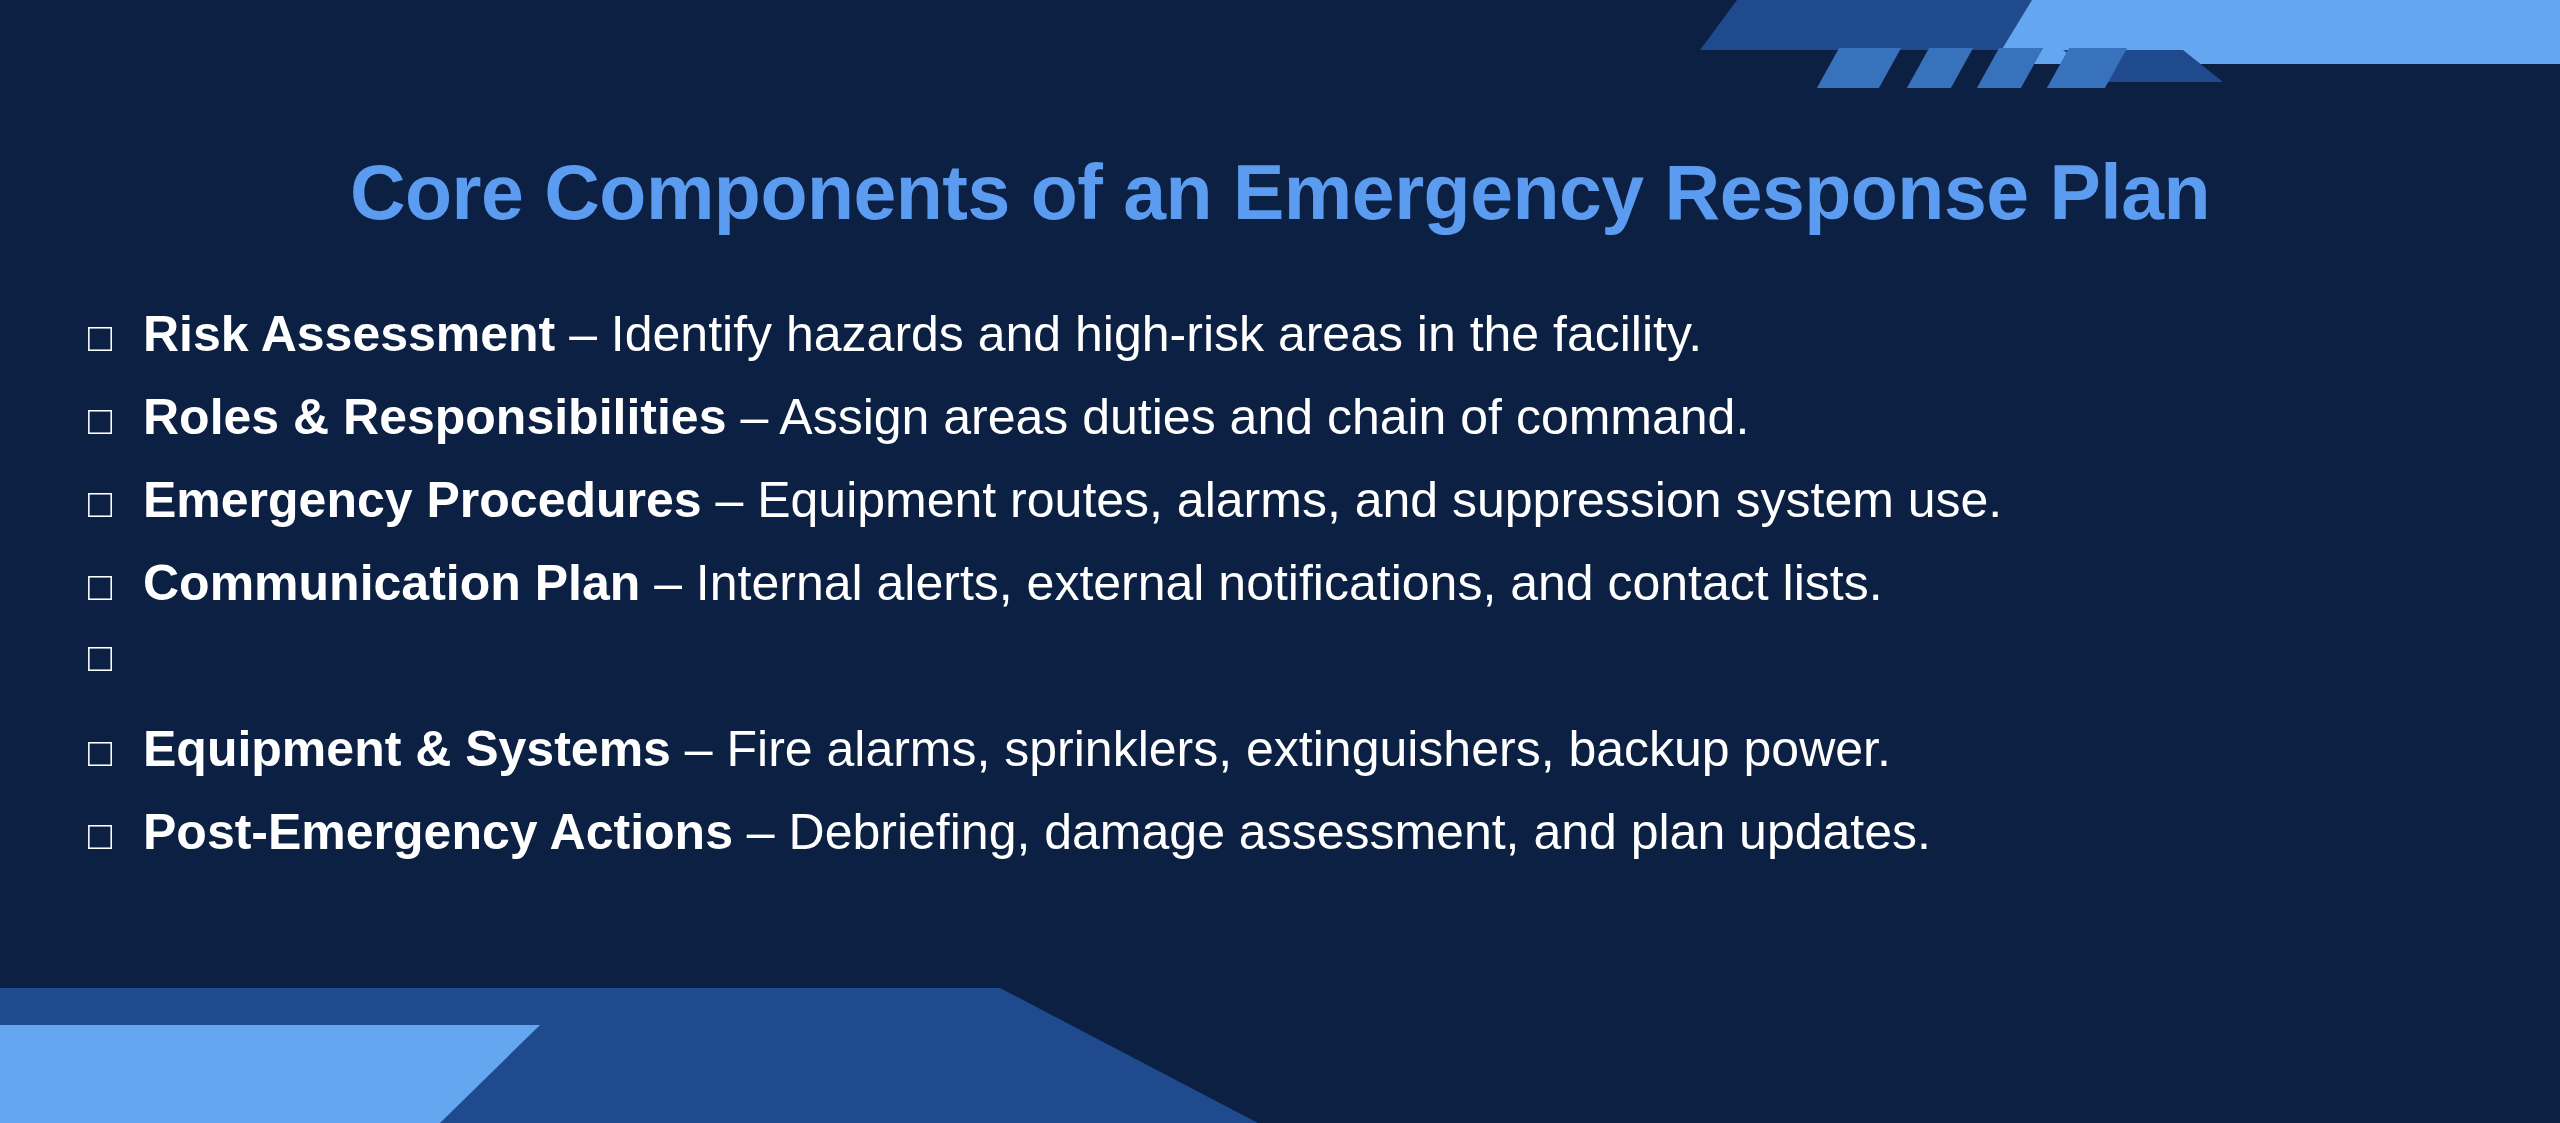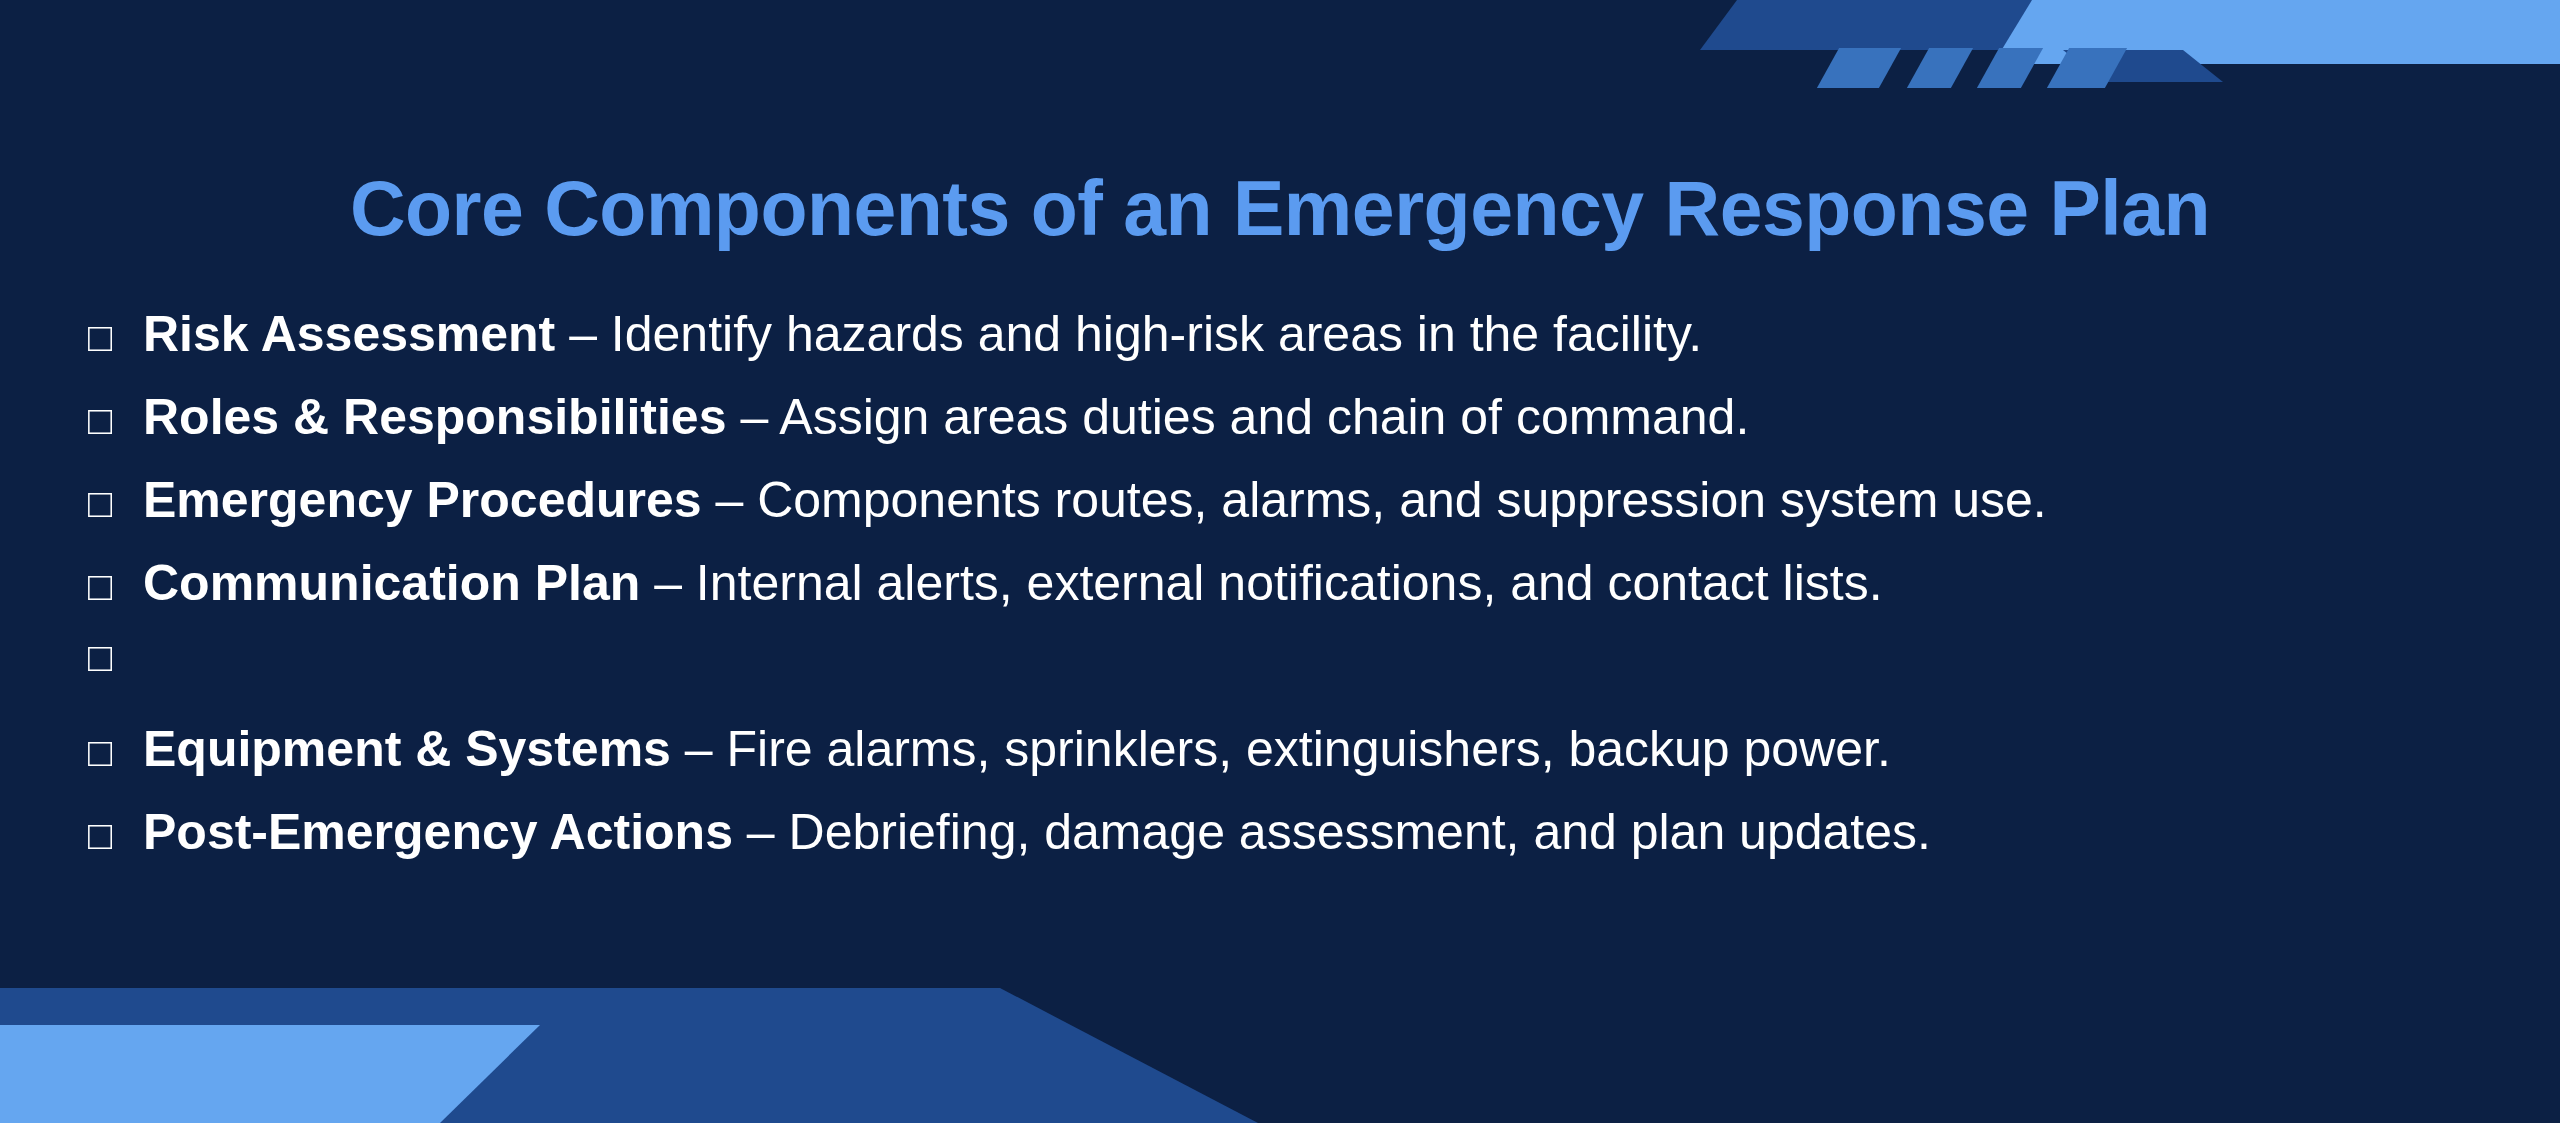--- a/index.html
+++ b/index.html
@@ -89,21 +89,21 @@
     top: 1025px;
     width: 700px;
     height: 98px;
     background: #65a6f0;
     clip-path: polygon(0 0, 540px 0, 440px 98px, 0 98px);
   }
 
   
   .slide-title {
     position: absolute;
-    top: 164px;
+    top: 148px;
     left: 0;
     width: 2560px;
     text-align: center;
     color: #5b9bf0;
     font-size: 77px;
     font-weight: bold;
     letter-spacing: -0.5px;
     white-space: nowrap;
   }
 
@@ -162,21 +162,21 @@
       <span class="bullet-text"><span class="bullet-label">Risk Assessment</span><span class="bullet-dash"> – </span><span class="bullet-desc">Identify hazards and high-risk areas in the facility.</span></span>
     </div>
 
     <div class="bullet-row">
       <span class="bullet-marker">□</span>
       <span class="bullet-text"><span class="bullet-label">Roles &amp; Responsibilities</span><span class="bullet-dash"> – </span><span class="bullet-desc">Assign areas duties and chain of command.</span></span>
     </div>
 
     <div class="bullet-row">
       <span class="bullet-marker">□</span>
-      <span class="bullet-text"><span class="bullet-label">Emergency Procedures</span><span class="bullet-dash"> – </span><span class="bullet-desc">Components routes, alarms, and suppression system use.</span></span>
+      <span class="bullet-text"><span class="bullet-label">Emergency Procedures</span><span class="bullet-dash"> – </span><span class="bullet-desc">Equipment routes, alarms, and suppression system use.</span></span>
     </div>
 
     <div class="bullet-row">
       <span class="bullet-marker">□</span>
       <span class="bullet-text"><span class="bullet-label">Communication Plan</span><span class="bullet-dash"> – </span><span class="bullet-desc">Internal alerts, external notifications, and contact lists.</span></span>
     </div>
 
     <div class="bullet-row">
       <span class="bullet-marker">□</span>
     </div>

